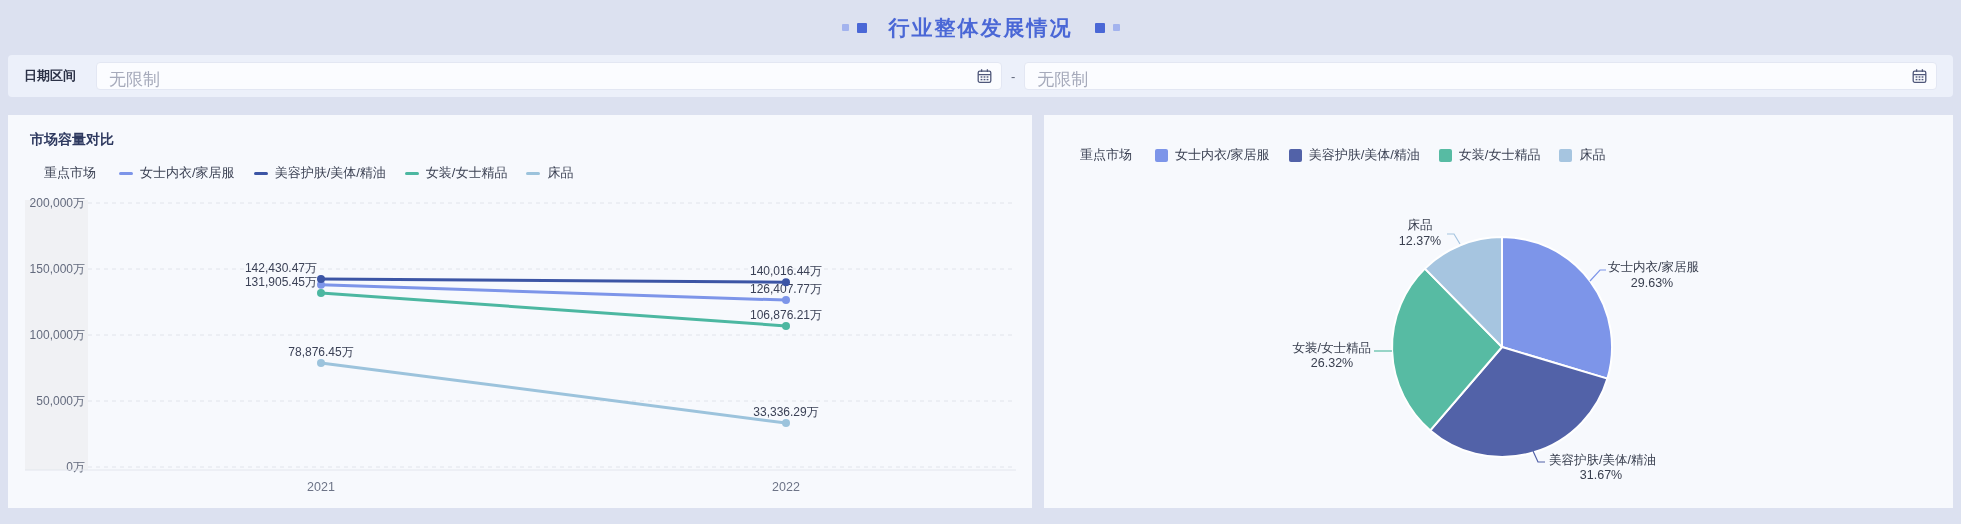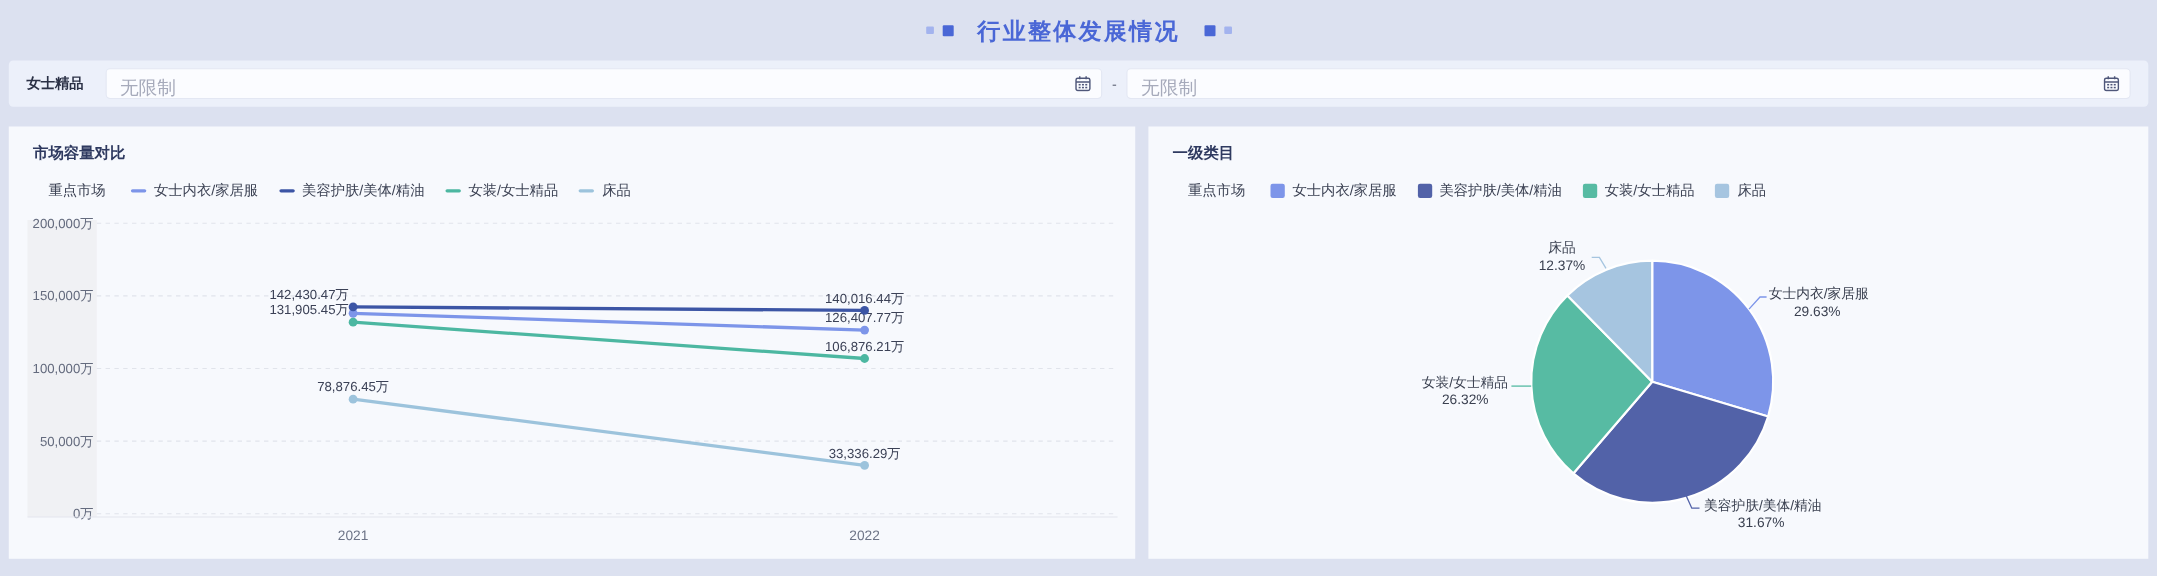--- a/index.html
+++ b/index.html
@@ -75,21 +75,21 @@
 
 <div class="header">
   <span class="deco deco-sm"></span>
   <span class="deco deco-lg"></span>
   <h1>行业整体发展情况</h1>
   <span class="deco deco-lg"></span>
   <span class="deco deco-sm"></span>
 </div>
 
 <div class="filter-bar">
-  <span class="filter-label">女士精品</span>
+  <span class="filter-label">日期区间</span>
 
   <div class="date-input first">
     <input type="text" readonly="" placeholder="无限制" style="">
     <svg class="cal-icon" viewBox="0 0 15 15">
       <rect x="1.2" y="2.6" width="12.6" height="11.2" rx="1.6" fill="none" stroke="currentColor" stroke-width="1.3"></rect>
       <line x1="1.2" y1="6.1" x2="13.8" y2="6.1" stroke="currentColor" stroke-width="1.3"></line>
       <line x1="4.6" y1="0.8" x2="4.6" y2="3.6" stroke="currentColor" stroke-width="1.3"></line>
       <line x1="10.4" y1="0.8" x2="10.4" y2="3.6" stroke="currentColor" stroke-width="1.3"></line>
       <rect x="3.6" y="7.8" width="1.8" height="1.4" fill="currentColor"></rect>
       <rect x="6.6" y="7.8" width="1.8" height="1.4" fill="currentColor"></rect>
@@ -173,21 +173,20 @@
         <text x="778" y="133.9" text-anchor="middle" font-size="12" fill="#3b4156">106,876.21万</text>
         <polyline points="313,177.9 778,238.0" fill="none" stroke="#9cc3dc" stroke-width="3" stroke-linecap="round"></polyline>
         <circle cx="313" cy="177.9" r="4" fill="#9cc3dc"></circle>
         <text x="313" y="170.9" text-anchor="middle" font-size="12" fill="#3b4156">78,876.45万</text>
         <circle cx="778" cy="238.0" r="4" fill="#9cc3dc"></circle>
         <text x="778" y="231.0" text-anchor="middle" font-size="12" fill="#3b4156">33,336.29万</text>
       </svg>
   </section>
 
   <section class="card card-right">
-    <h2>一级类目</h2>
     <div class="legend" id="pie-legend">
       <span class="legend-title">重点市场</span>
     <span class="legend-item">
           <span class="lg-square" style="background: rgb(125, 149, 233);"></span>
           <span>女士内衣/家居服</span>
         </span>
         <span class="legend-item">
           <span class="lg-square" style="background: rgb(82, 98, 168);"></span>
           <span>美容护肤/美体/精油</span>
         </span>

